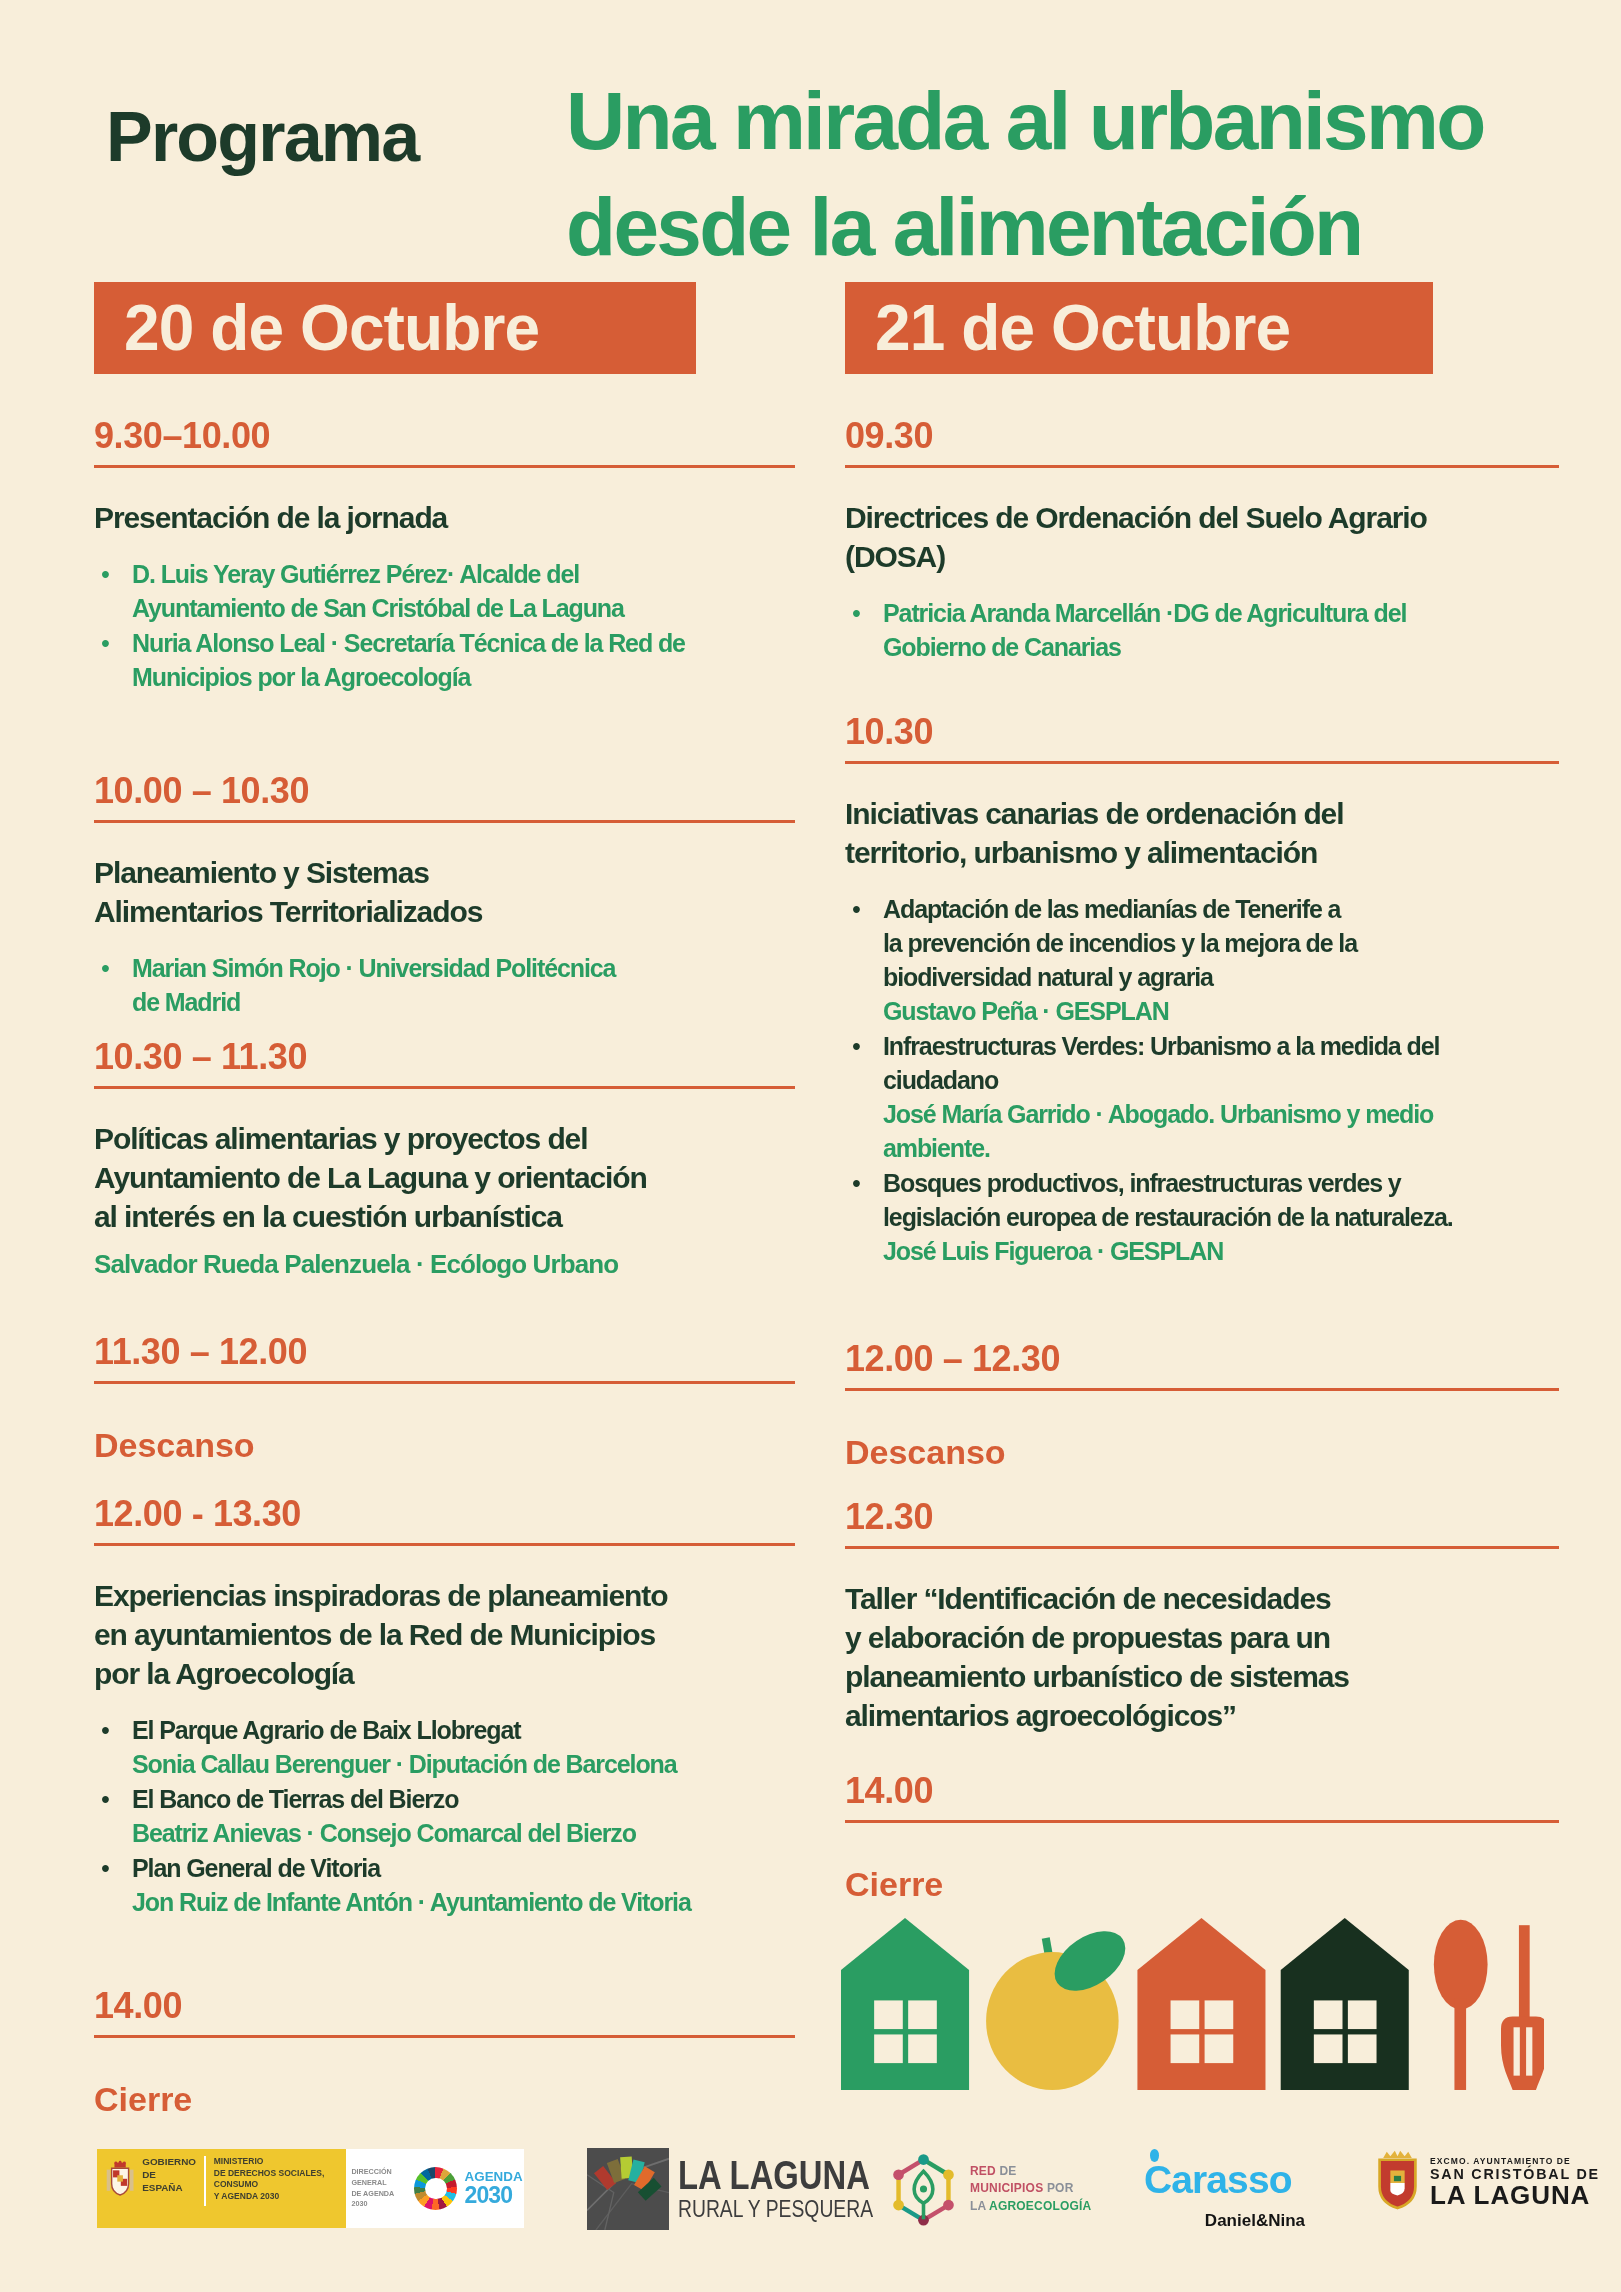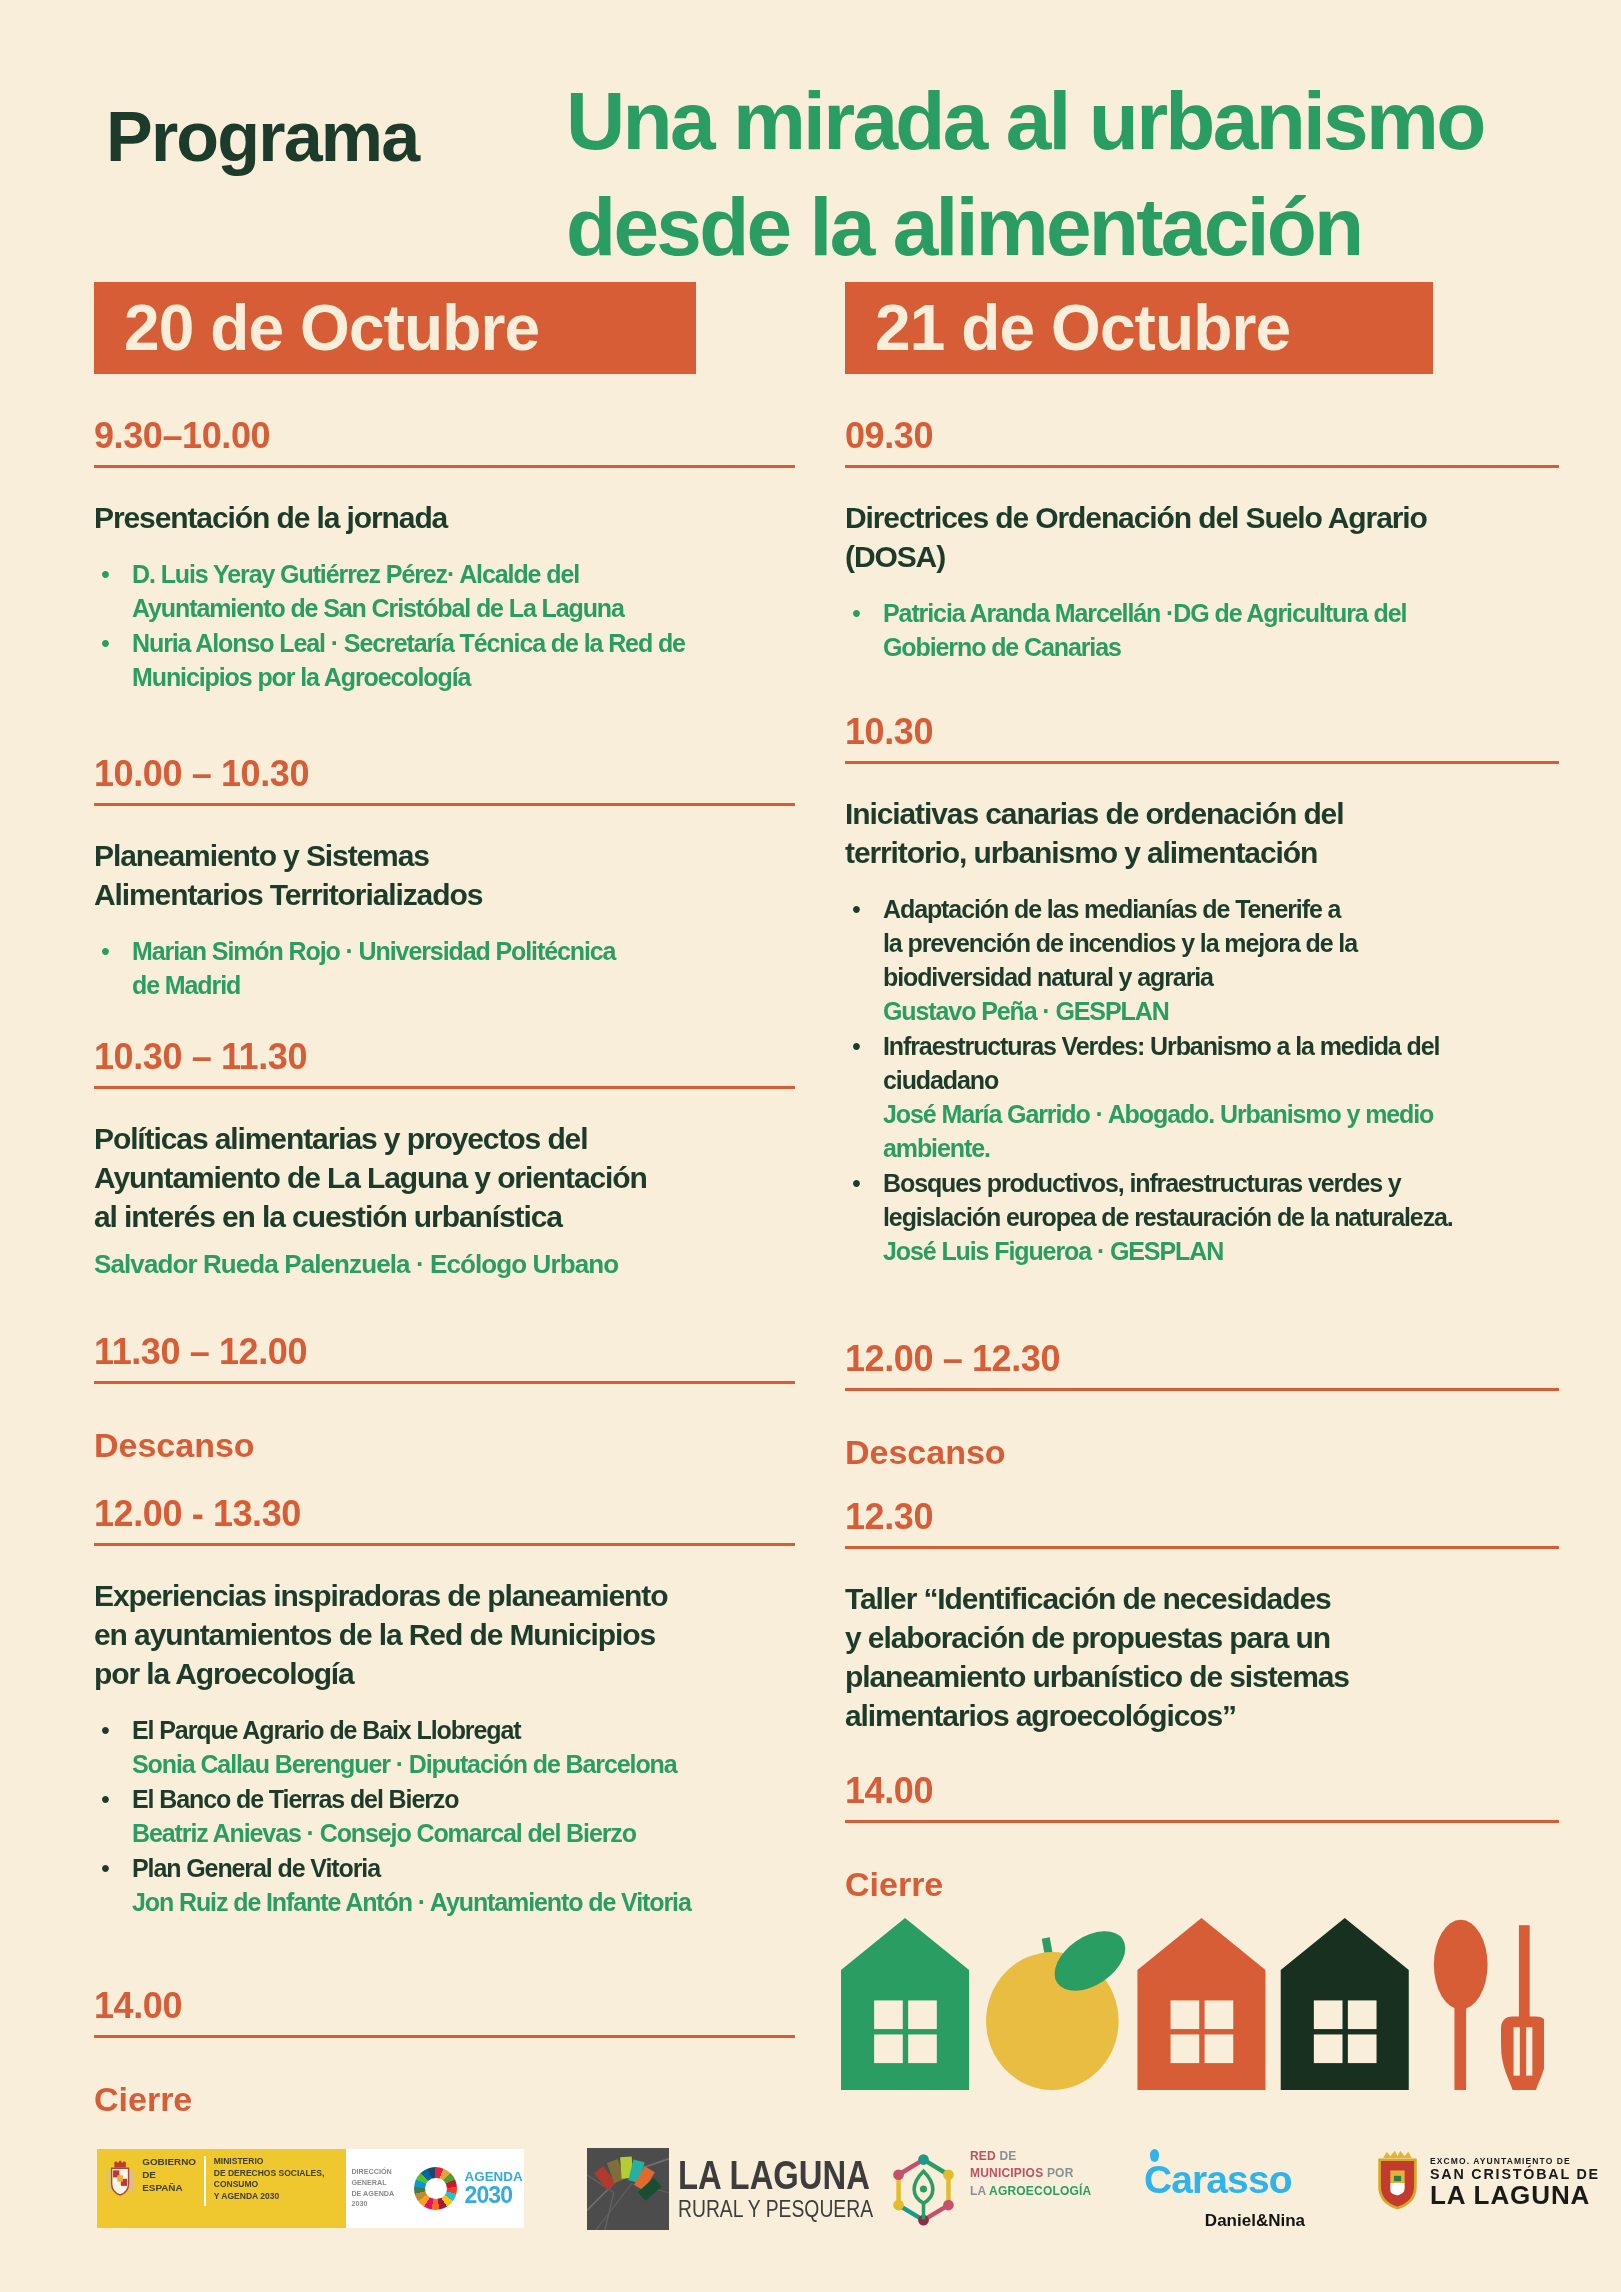--- a/index.html
+++ b/index.html
@@ -25,21 +25,21 @@
               display:flex;align-items:center;padding:0 30px;white-space:nowrap}
   #banner0{left:94px;width:602px}
   #banner1{left:845px;width:588px}
 
   
   .col{position:absolute;top:0;height:2293px}
   #col0{left:94px;width:701px}
   #col1{left:845px;width:714px}
   .session{position:absolute;left:0;width:100%}
   #col0 .session:nth-child(1){top:416px}
-  #col0 .session:nth-child(2){top:754px}
+  #col0 .session:nth-child(2){top:771px}
   #col0 .session:nth-child(3){top:1037px}
   #col0 .session:nth-child(4){top:1332px}
   #col0 .session:nth-child(5){top:1494px}
   #col0 .session:nth-child(6){top:1986px}
   #col1 .session:nth-child(1){top:416px}
   #col1 .session:nth-child(2){top:712px}
   #col1 .session:nth-child(3){top:1339px}
   #col1 .session:nth-child(4){top:1497px}
   #col1 .session:nth-child(5){top:1771px}
 
@@ -79,21 +79,21 @@
       #56c02b 82% 88%,#00689d 88% 94%,#19486a 94% 100%)}
   .sdg-wheel::after{content:"";position:absolute;inset:10.7px;background:#fff;border-radius:50%}
   .agenda-word{font-size:13.4px;color:#35aadc;line-height:1}
   .agenda-year{font-size:23px;color:#35aadc;line-height:1;letter-spacing:-0.9px}
 
   #laguna-logo{left:587px;top:2148px;display:flex;gap:9px;align-items:center}
   .laguna-text{color:#3d3d3d}
   .laguna-l1{font-size:41px;line-height:1;transform:scaleX(.8);transform-origin:left;white-space:nowrap}
   .laguna-l2{font-size:23px;line-height:1.2;transform:scaleX(.84);transform-origin:left;white-space:nowrap;font-weight:400}
 
-  #red-logo{left:886px;top:2148px;display:flex;gap:9px;align-items:flex-start}
+  #red-logo{left:886px;top:2148px;display:flex;gap:9px;align-items:center}
   .red-text{font-size:12px;line-height:1.45;letter-spacing:0.2px}
   .w-maroon{color:#c05064}.w-gray{color:#8a8f98}.w-green{color:#2a9d62}
 
   #carasso-logo{left:1144px;top:2160px;width:161px}
   .carasso-name{position:relative;font-size:39px;line-height:1;color:#2fb3e8;letter-spacing:-0.9px}
   .carasso-dot{position:absolute;left:6.3px;top:-10.7px;width:9px;height:12.5px;background:#2fb3e8;border-radius:50%}
   .carasso-sub{font-size:17px;color:#141414;text-align:right;margin-top:12px}
 
   #ayto-logo{left:1374px;top:2149px;display:flex;gap:9px;align-items:center}
   .ayto-text{color:#1a1a1a;font-family:Liberation Sans, sans-serif}

